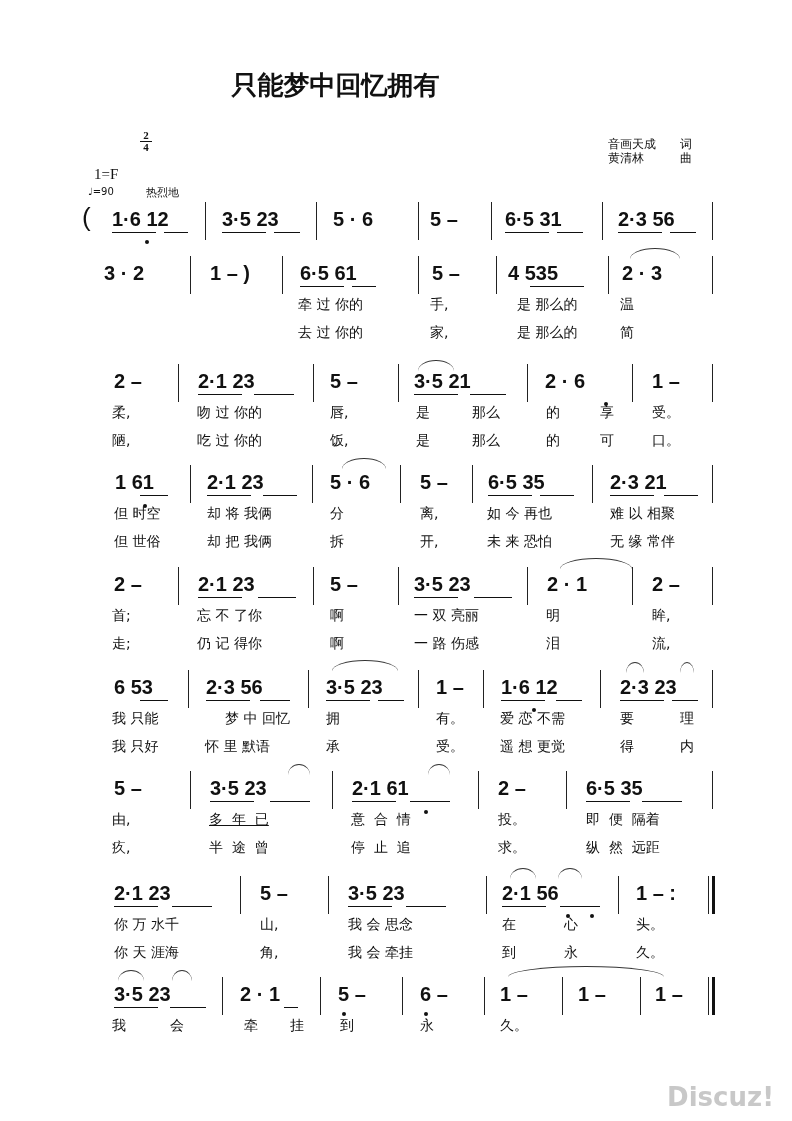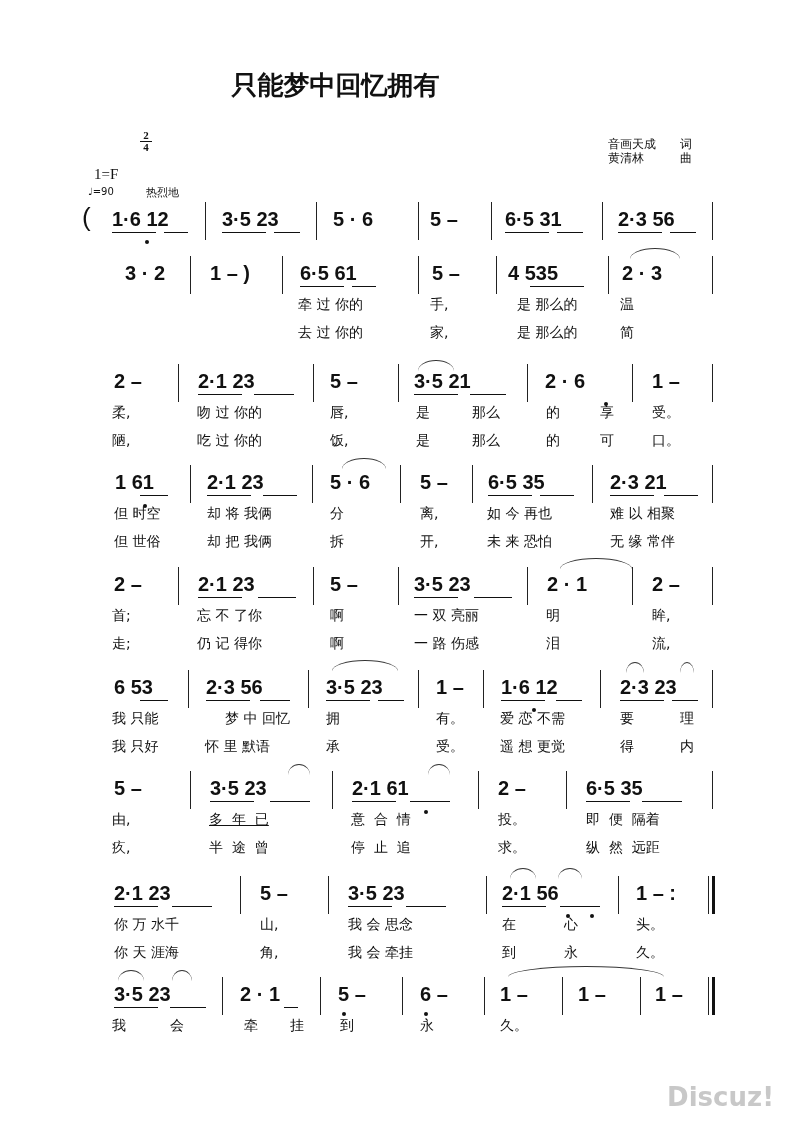--- a/index.html
+++ b/index.html
@@ -53,21 +53,21 @@
     <div class="note" style="left: 333px; top: 208px;">5 · 6</div>
     <div class="note" style="left: 430px; top: 208px;">5 –</div>
     <div class="note" style="left: 505px; top: 208px;">6·5 31</div>
     <div class="note" style="left: 618px; top: 208px;">2·3 56</div>
     <div class="bar" style="left: 205px; top: 202px; height: 38px;"></div>
     <div class="bar" style="left: 316px; top: 202px; height: 38px;"></div>
     <div class="bar" style="left: 418px; top: 202px; height: 38px;"></div>
     <div class="bar" style="left: 491px; top: 202px; height: 38px;"></div>
     <div class="bar" style="left: 602px; top: 202px; height: 38px;"></div>
     <div class="bar" style="left: 712px; top: 202px; height: 38px;"></div>
-    <div class="note" style="left: 125px; top: 262px;">3 · 2</div>
+    <div class="note" style="left: 104px; top: 262px;">3 · 2</div>
     <div class="note" style="left: 210px; top: 262px;">1 – )</div>
     <div class="note" style="left: 300px; top: 262px;">6·5 61</div>
     <div class="note" style="left: 432px; top: 262px;">5 –</div>
     <div class="note" style="left: 508px; top: 262px;">4 535</div>
     <div class="note" style="left: 622px; top: 262px; text-align: right;">2 · 3</div>
     <div class="bar" style="left: 190px; top: 256px; height: 38px;"></div>
     <div class="bar" style="left: 282px; top: 256px; height: 38px;"></div>
     <div class="bar" style="left: 418px; top: 256px; height: 38px;"></div>
     <div class="bar" style="left: 496px; top: 256px; height: 38px;"></div>
     <div class="bar" style="left: 608px; top: 256px; height: 38px;"></div>

